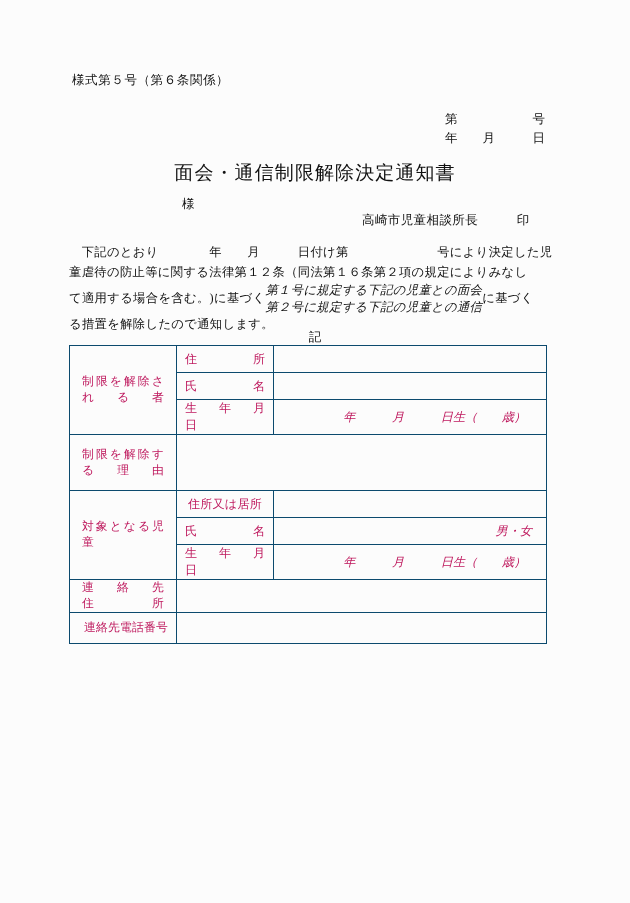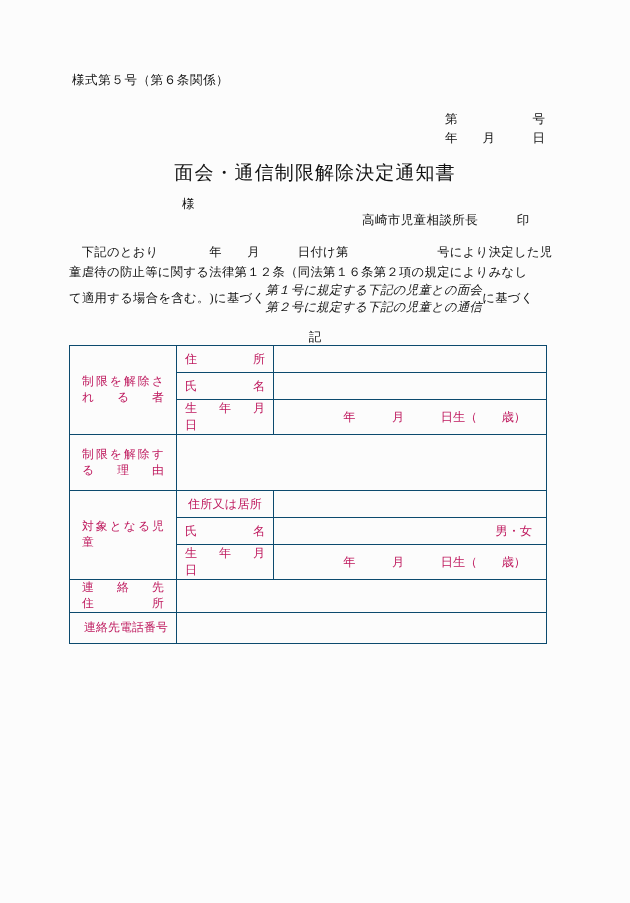--- a/index.html
+++ b/index.html
@@ -142,21 +142,21 @@
     padding-left: 10px;
     padding-right: 10px;
     font-size: 12.1px;
   }
   .sub-label.nospread {
     text-align: center;
     text-align-last: center;
     letter-spacing: 0.2px;
   }
 
-  .value-cell { text-align: right; }
+  .value-cell { text-align: right; font-style: italic; }
   .value-cell .date-fill { white-space: pre; padding-right: 12px; }
   .value-cell .sex-fill { white-space: pre; padding-right: 6px; }
 
   .tall-reason { height: 56px; }
   .contact-row td { height: 30px; }
 </style>
 </head>
 <body>
 
 <div class="page">
@@ -177,20 +177,21 @@
     <span class="body-line">　下記のとおり　　　　年　　月　　　日付け第　　　　　　　号により決定した児</span>
     <span class="body-line">童虐待の防止等に関する法律第１２条（同法第１６条第２項の規定によりみなし</span>
     <span class="body-line l3">
       <span>て適用する場合を含む。)に基づく</span>
       <span class="stacked">
         <span>第１号に規定する下記の児童との面会</span>
         <span>第２号に規定する下記の児童との通信</span>
       </span>
       <span>に基づく</span>
     </span>
+    <span class="body-line">る措置を解除したので通知します。</span>
   </div>
 
   <div class="kiroku">記</div>
 
   <table class="form-table">
     <colgroup>
       <col class="col-a">
         <col class="col-b">
         <col class="col-c">
     </colgroup>

